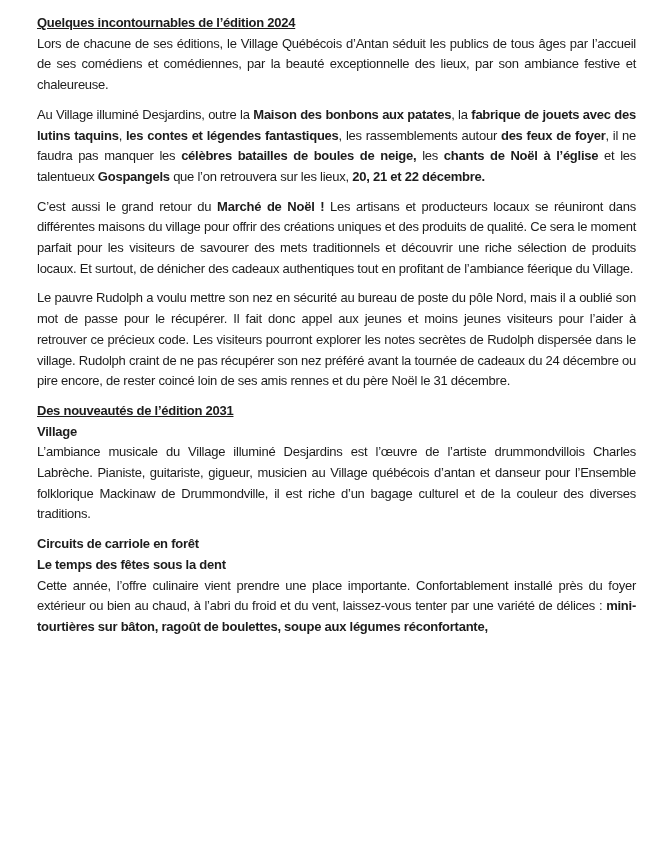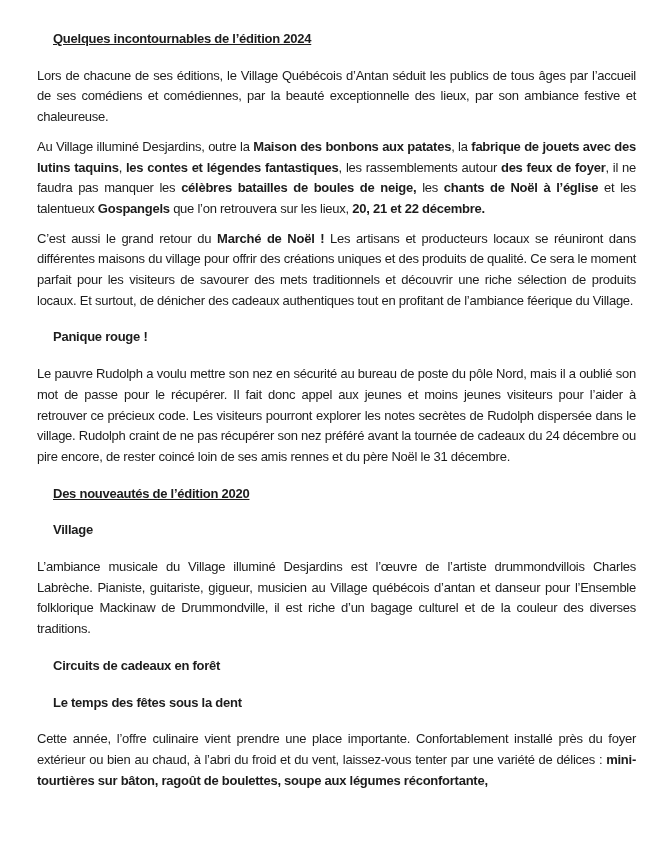--- a/index.html
+++ b/index.html
@@ -25,34 +25,33 @@
     overflow: hidden;
   }
   .block { margin: 0; }
   .para {
     text-align: justify;
     margin: 0 3px 9px 0;
   }
   .heading {
     font-weight: bold;
     text-align: left;
-    margin: 16px;
+    margin: 0;
   }
   .run-b { font-weight: bold; }
   .run-u { text-decoration: underline; }
 </style>
 </head>
 <body>
 
 <main class="page" style="background: rgb(255, 255, 255); color: rgb(28, 28, 28);">
     <p class="block heading"><span class="text-run run-b run-u">Quelques incontournables de l’édition 2024</span></p>
     <p class="block para"><span class="text-run">Lors de chacune de ses éditions, le Village Québécois d’Antan séduit les publics de tous âges par l’accueil de ses comédiens et comédiennes, par la beauté exceptionnelle des lieux, par son ambiance festive et chaleureuse.</span></p>
     <p class="block para"><span class="text-run">Au Village illuminé Desjardins, outre la </span><span class="text-run run-b">Maison des bonbons aux patates</span><span class="text-run">, la </span><span class="text-run run-b">fabrique de jouets avec des lutins taquins</span><span class="text-run">, </span><span class="text-run run-b">les contes et légendes fantastiques</span><span class="text-run">, les rassemblements autour </span><span class="text-run run-b">des feux de foyer</span><span class="text-run">, il ne faudra pas manquer les </span><span class="text-run run-b">célèbres batailles de boules de neige,</span><span class="text-run"> les </span><span class="text-run run-b">chants de Noël à l’église</span><span class="text-run"> et les talentueux </span><span class="text-run run-b">Gospangels</span><span class="text-run"> que l’on retrouvera sur les lieux, </span><span class="text-run run-b">20, 21 et 22 décembre.</span></p>
     <p class="block para"><span class="text-run">C’est aussi le grand retour du </span><span class="text-run run-b">Marché de Noël !</span><span class="text-run"> Les artisans et producteurs locaux se réuniront dans différentes maisons du village pour offrir des créations uniques et des produits de qualité. Ce sera le moment parfait pour les visiteurs de savourer des mets traditionnels et découvrir une riche sélection de produits locaux. Et surtout, de dénicher des cadeaux authentiques tout en profitant de l’ambiance féerique du Village.</span></p>
-    <p class="block heading"><span class="text-run run-b">Panique rouge !</span></p>
     <p class="block para"><span class="text-run">Le pauvre Rudolph a voulu mettre son nez en sécurité au bureau de poste du pôle Nord, mais il a oublié son mot de passe pour le récupérer. Il fait donc appel aux jeunes et moins jeunes visiteurs pour l’aider à retrouver ce précieux code. Les visiteurs pourront explorer les notes secrètes de Rudolph dispersée dans le village. Rudolph craint de ne pas récupérer son nez préféré avant la tournée de cadeaux du 24 décembre ou pire encore, de rester coincé loin de ses amis rennes et du père Noël le 31 décembre.</span></p>
-    <p class="block heading"><span class="text-run run-b run-u">Des nouveautés de l’édition 2020</span></p>
+    <p class="block heading"><span class="text-run run-b run-u">Des nouveautés de l’édition 2031</span></p>
     <p class="block heading"><span class="text-run run-b">Village</span></p>
     <p class="block para"><span class="text-run">L’ambiance musicale du Village illuminé Desjardins est l’œuvre de l’artiste drummondvillois Charles Labrèche. Pianiste, guitariste, gigueur, musicien au Village québécois d’antan et danseur pour l’Ensemble folklorique Mackinaw de Drummondville, il est riche d’un bagage culturel et de la couleur des diverses traditions.</span></p>
-    <p class="block heading"><span class="text-run run-b">Circuits de cadeaux en forêt</span></p>
+    <p class="block heading"><span class="text-run run-b">Circuits de carriole en forêt</span></p>
     <p class="block heading"><span class="text-run run-b">Le temps des fêtes sous la dent</span></p>
     <p class="block para"><span class="text-run">Cette année, l’offre culinaire vient prendre une place importante. Confortablement installé près du foyer extérieur ou bien au chaud, à l’abri du froid et du vent, laissez-vous tenter par une variété de délices : </span><span class="text-run run-b">mini-tourtières sur bâton, ragoût de boulettes, soupe aux légumes réconfortante,</span></p>
   </main>
 
 </body></html>

